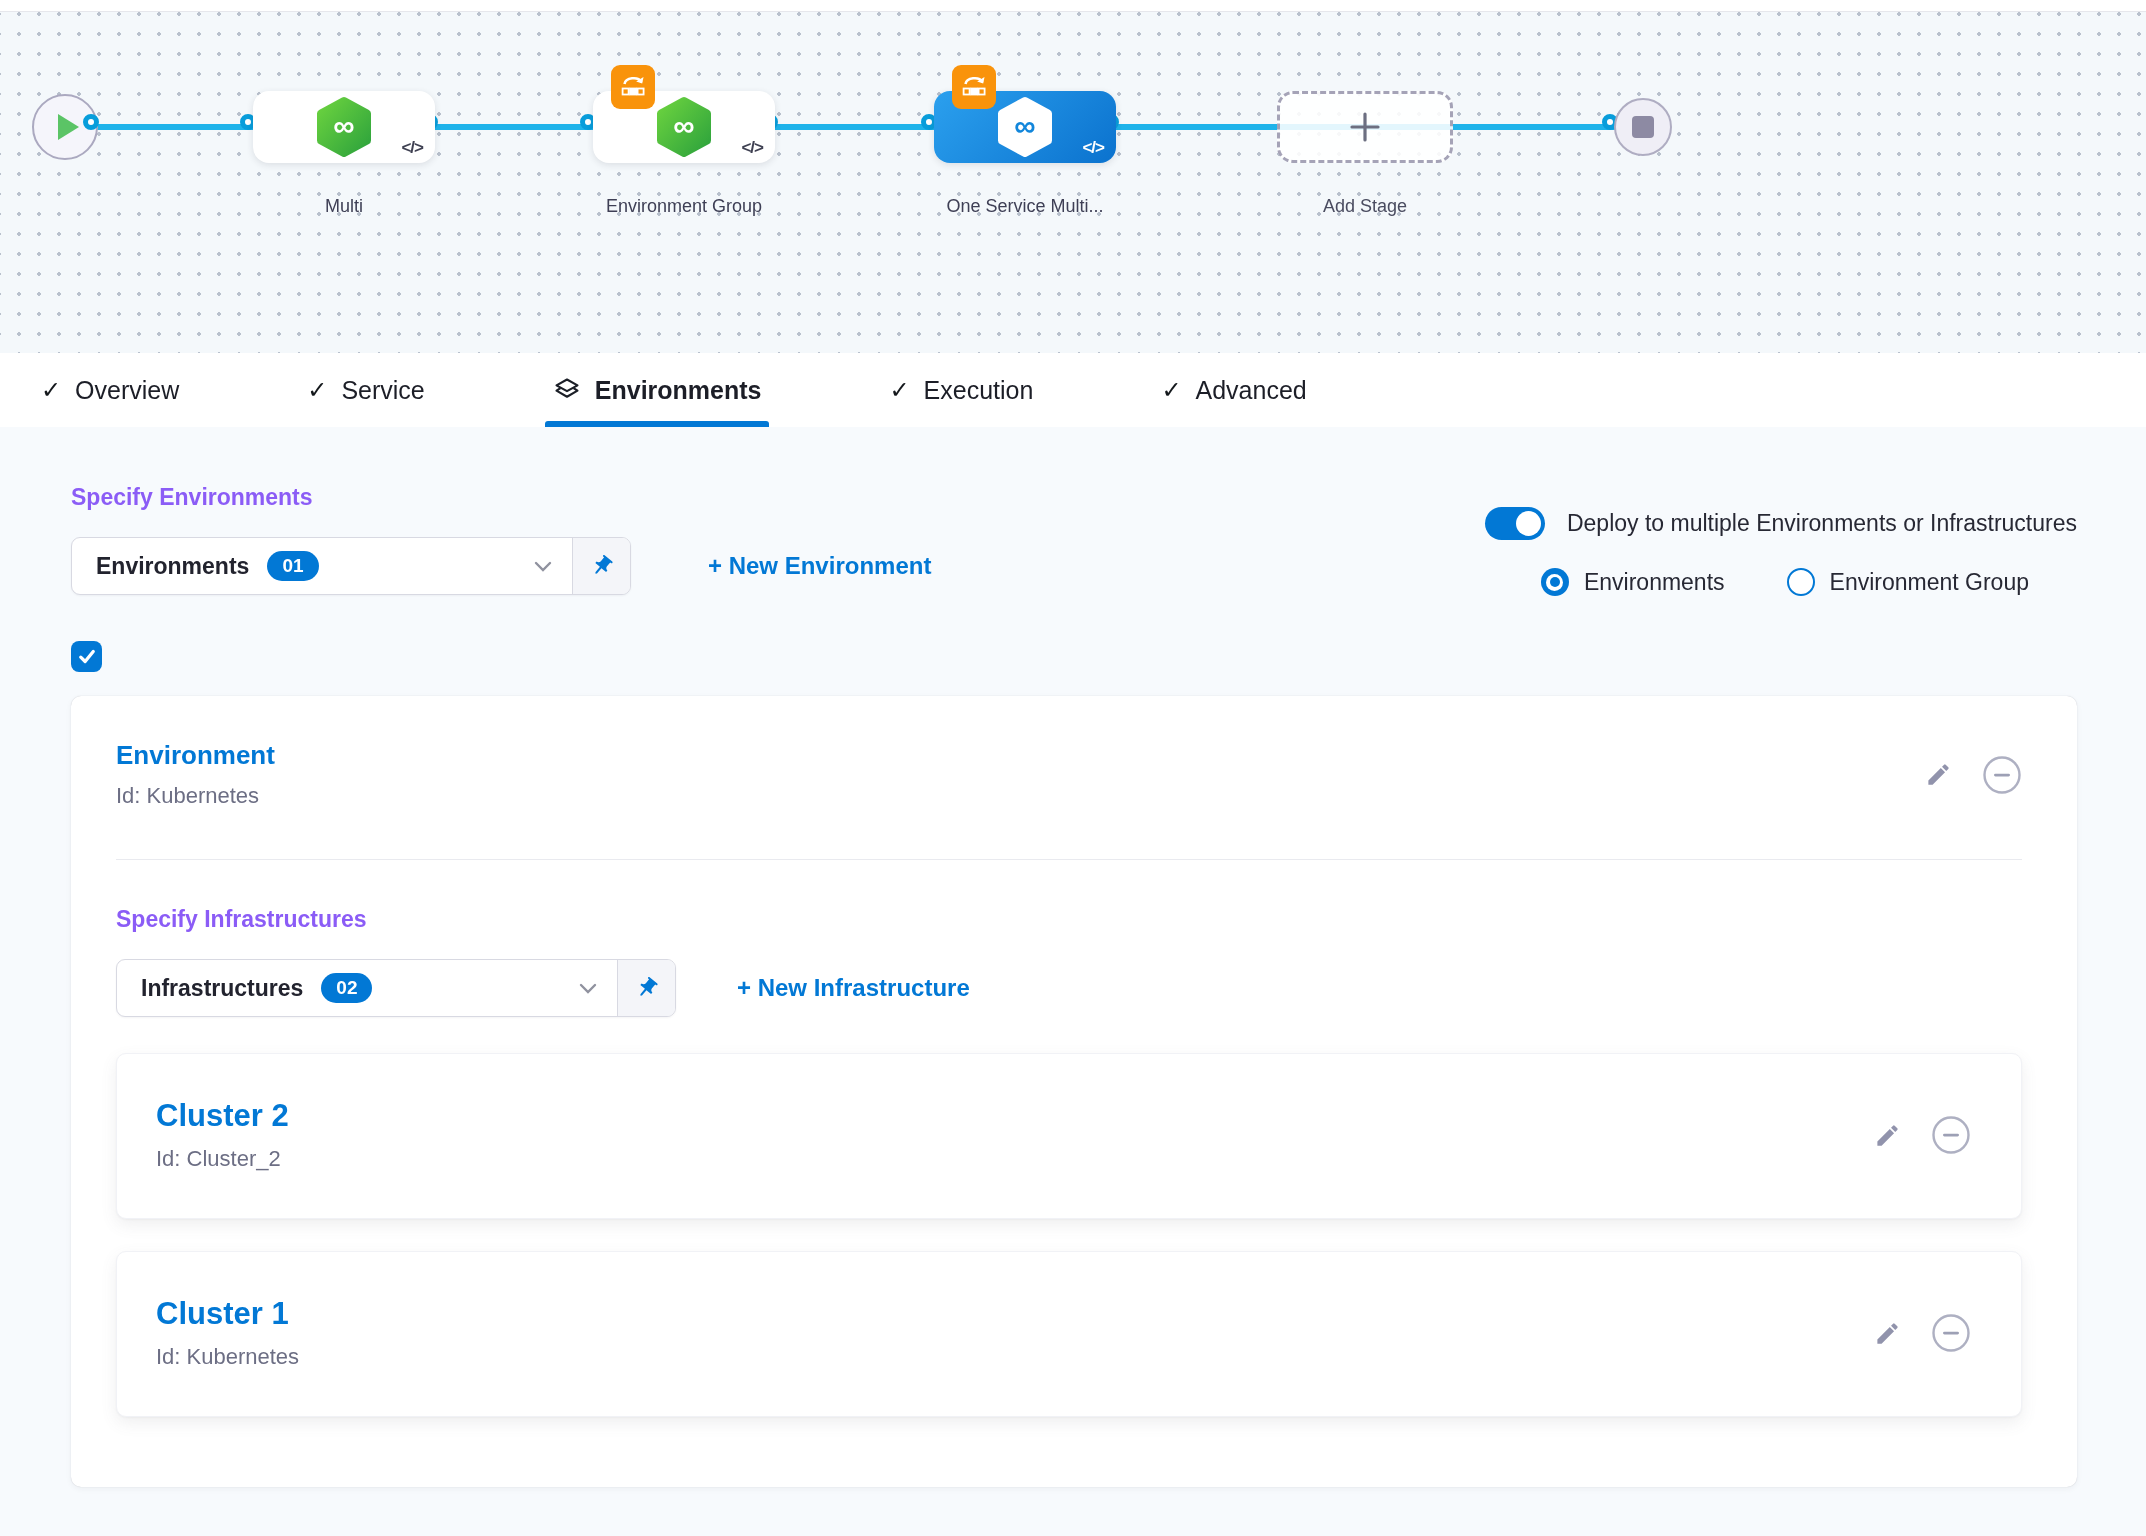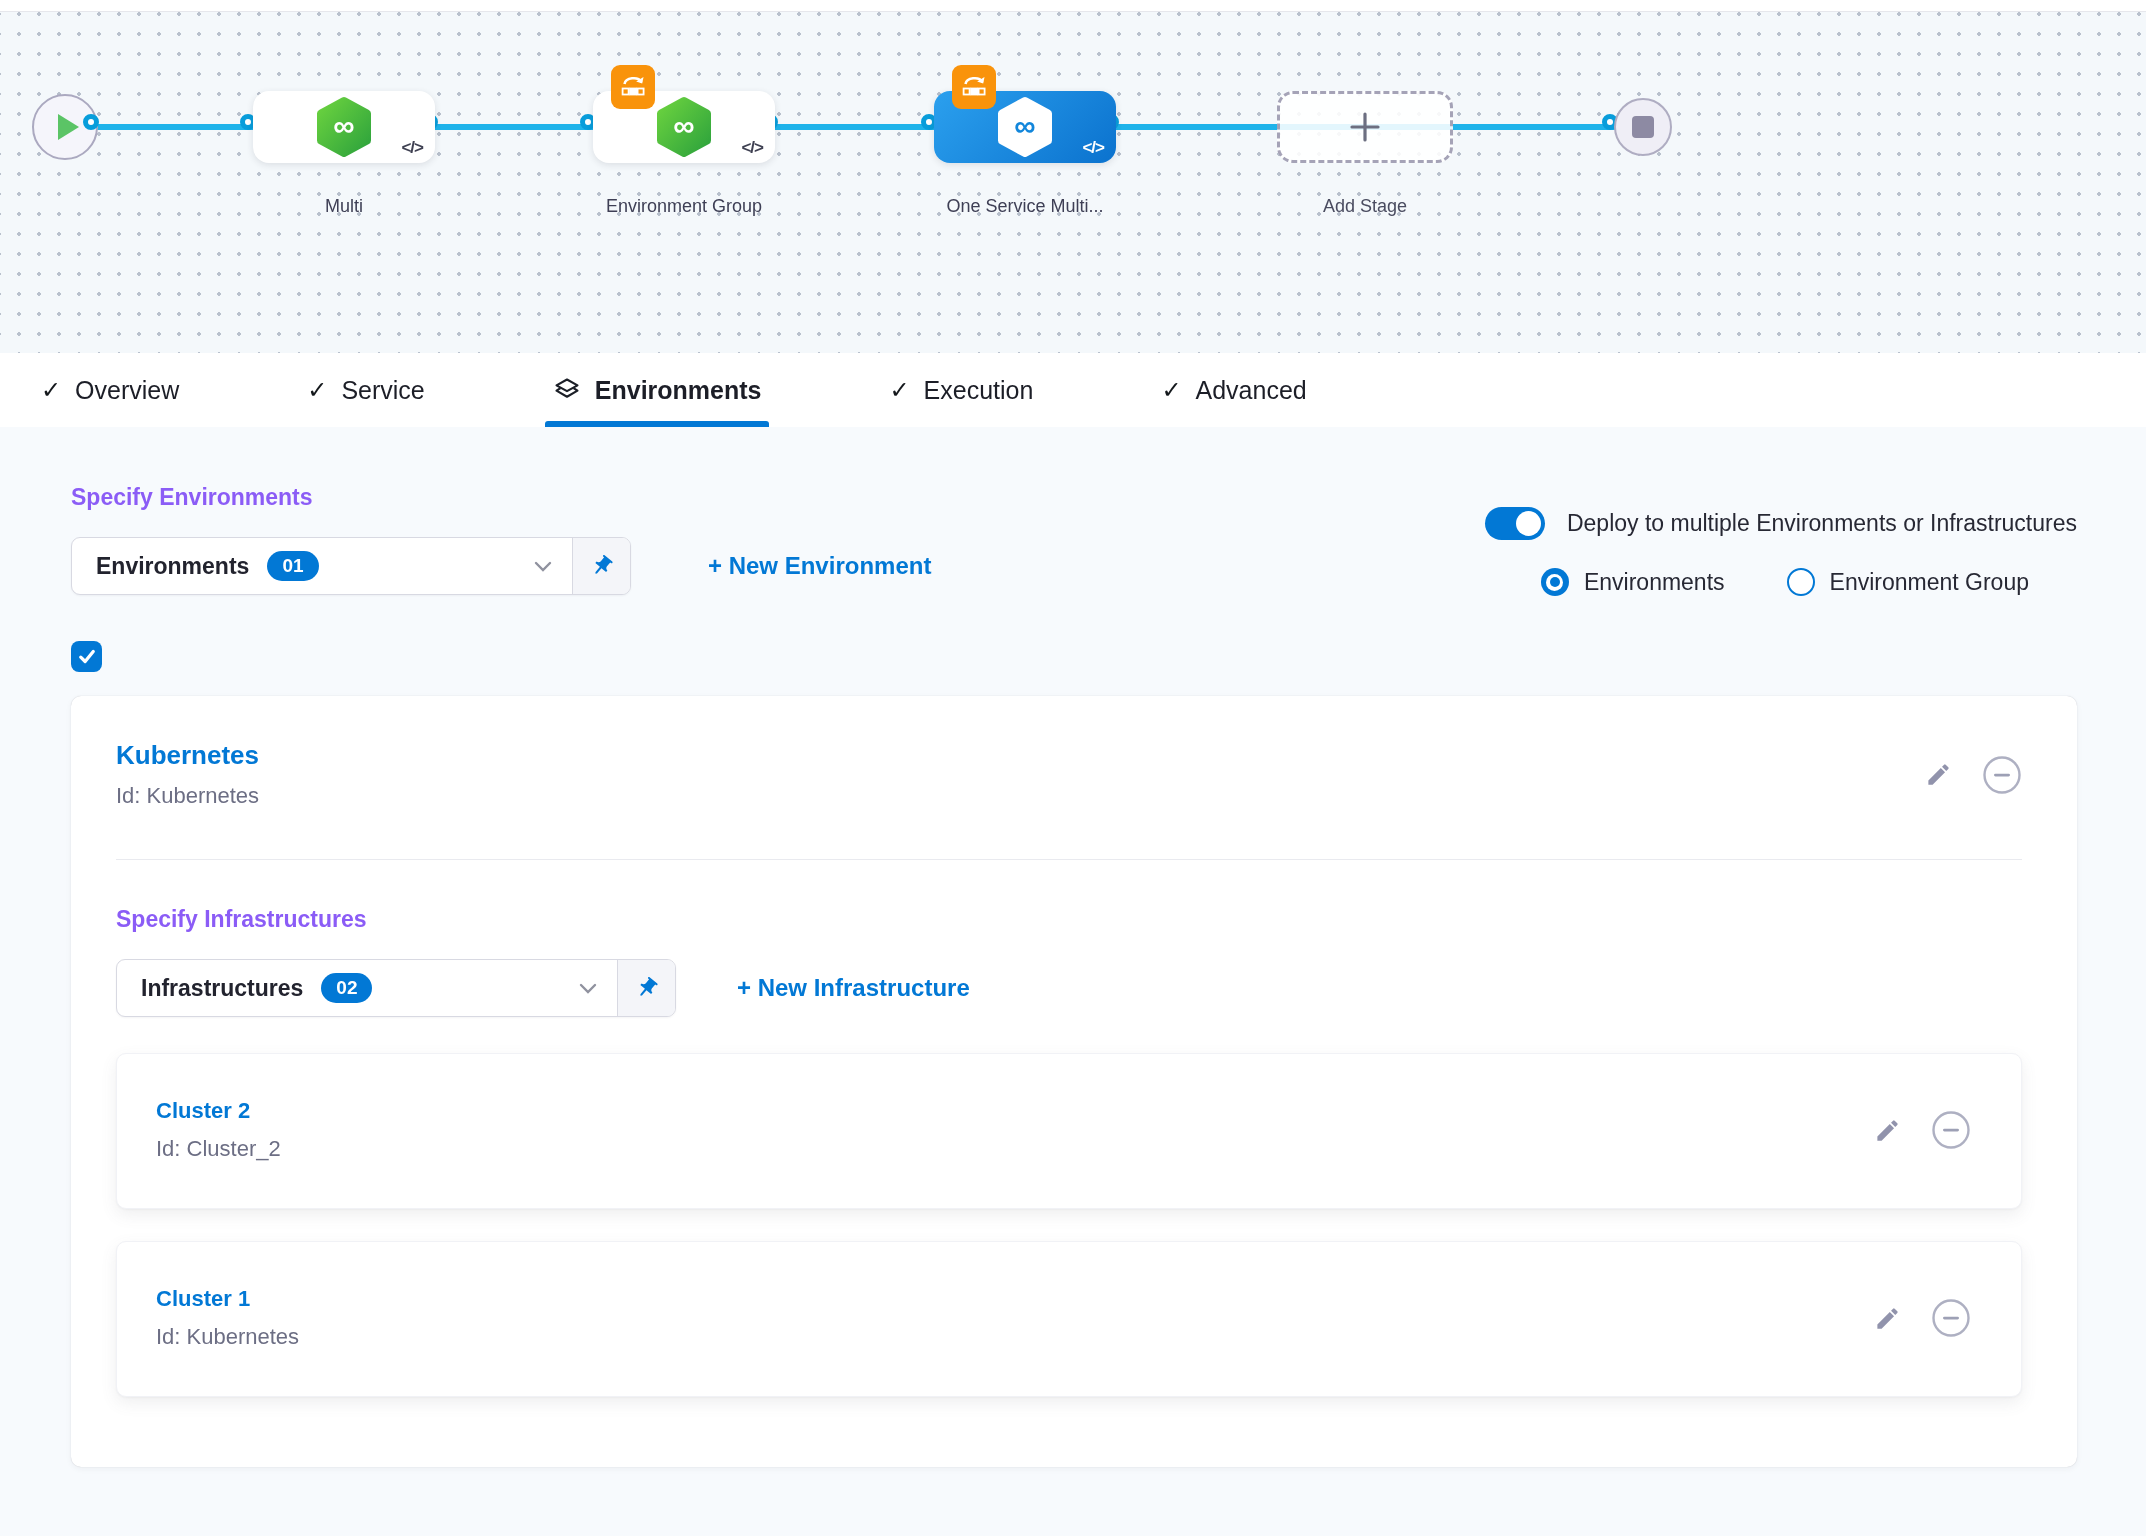--- a/index.html
+++ b/index.html
@@ -86,21 +86,21 @@
   .card-title { font-size:26px; font-weight:700; color:#0278D5; text-decoration:none; }
   .card-id { font-size:22px; color:#6C6E84; margin-top:12px; }
   .row-icons { display:flex; align-items:center; gap:30px; }
   .icon-btn { background:none; border:none; cursor:pointer; display:grid; place-items:center; padding:0; }
   .divider { border:none; border-top:1px solid #E9EAEF; margin-top:50px; }
   .infra-heading { margin-top:46px; }
   .infra-card { margin-top:36px; background:#fff; border:1px solid #F1F2F6; border-radius:10px;
     box-shadow:0 6px 16px rgba(96,97,112,.10), 0 1px 2px rgba(40,41,61,.04);
     padding:44px 50px 46px 39px; display:flex; justify-content:space-between; align-items:center; }
   .infra-card + .infra-card { margin-top:32px; }
-  .infra-title { font-size:22px; font-weight:700; color:#0278D5; text-decoration:none; }
+  .infra-title { font-size:31px; font-weight:700; color:#0278D5; text-decoration:none; }
 </style>
 </head>
 <body>
 
 <svg width="0" height="0" style="position:absolute">
   <defs>
     <linearGradient id="hexGreen" x1="0" y1="0" x2="1" y2="1">
       <stop offset="0" stop-color="#6BD23F"></stop>
         <stop offset="1" stop-color="#2EA33C"></stop>
     </linearGradient>
@@ -265,21 +265,21 @@
             <span class="radio-off"></span>
             <span class="ctl-label">Environment Group</span>
           </span>
         </div>
       </div>
     </div>
 
     <div class="env-card">
       <div class="card-head">
         <div>
-          <a href="#" class="card-title">Kubernetes</a>
+          <a href="#" class="card-title">Environment</a>
           <div class="card-id">Id: Kubernetes</div>
         </div>
         <div class="row-icons">
           <button class="icon-btn">
             <svg width="27" height="27" viewBox="0 0 24 24" fill="#9193AC">
               <path d="M3 17.25V21h3.75L17.81 9.94l-3.75-3.75L3 17.25zM20.71 7.04a.996.996 0 0 0 0-1.41l-2.34-2.34a.996.996 0 0 0-1.41 0l-1.83 1.83 3.75 3.75 1.83-1.83z"></path>
             </svg>
           </button>
           <button class="icon-btn">
             <svg width="40" height="40" viewBox="0 0 40 40">

